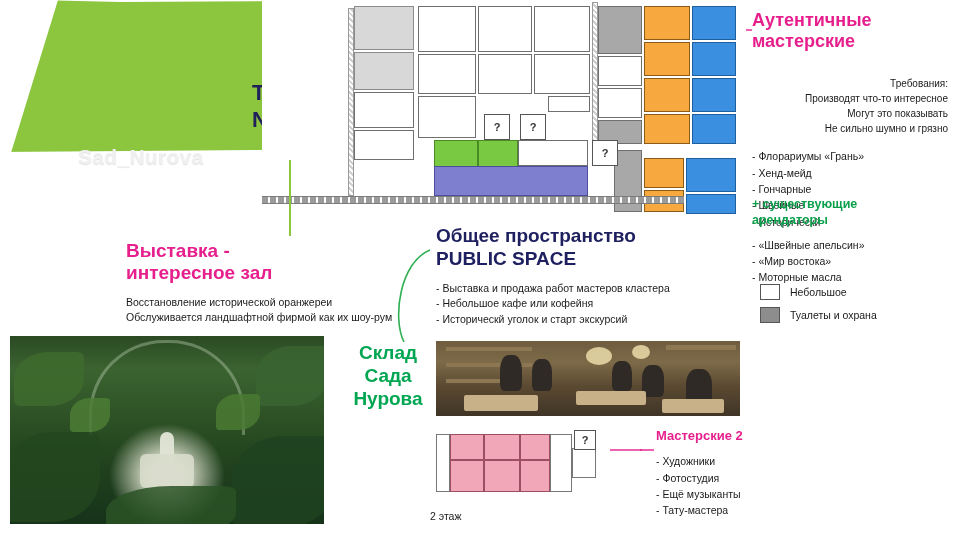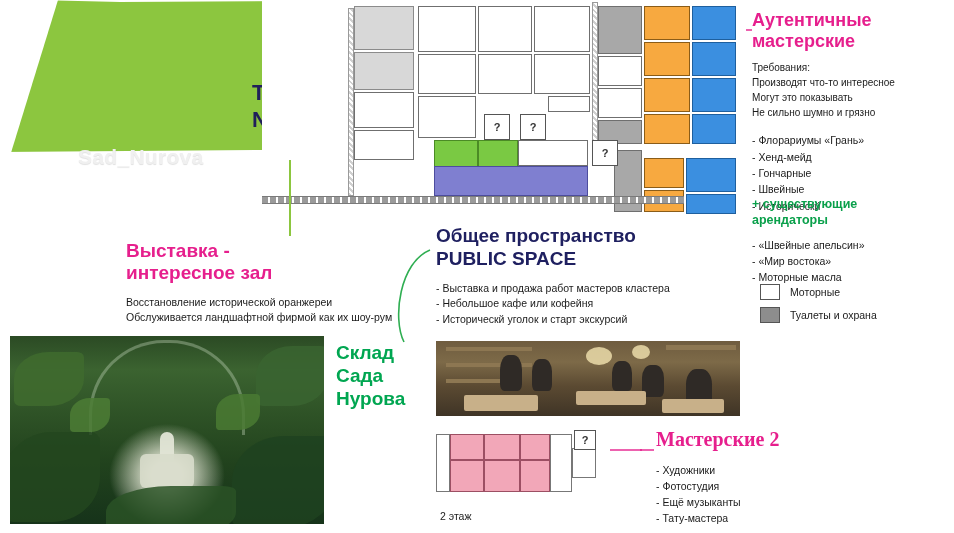--- a/index.html
+++ b/index.html
@@ -64,21 +64,21 @@
     border-top:1px solid #7a7a7a;border-bottom:1px solid #7a7a7a;
   }
 
   
   #plan2{
     left:436px;top:428px;width:172px;height:72px;
     background:#ffffff;border:0;
   }
   .p2room{position:absolute;box-sizing:border-box;background:#f2a7b8;border:1px solid #9c4f63;}
   .p2white{position:absolute;box-sizing:border-box;background:#ffffff;border:1px solid #777;}
-  #plan2-label{left:440px;top:510px;font-size:10.5px;color:#222;}
+  #plan2-label{left:430px;top:510px;font-size:10.5px;color:#222;}
 
   
   #photo-green{
     left:10px;top:336px;width:314px;height:188px;
     background:
       radial-gradient(ellipse at 50% 74%, #e8ead9 0 7%, rgba(232,234,217,0) 26%),
       linear-gradient(180deg,#2b4a24 0%,#3b6330 18%,#2e5226 42%,#21421d 68%,#16331a 100%);
     overflow:hidden;
   }
   .leaf{position:absolute;border-radius:50% 10% 50% 10%;opacity:.85;}
@@ -110,41 +110,41 @@
   
   .hdr-pink{color:#e61f8d;font-weight:bold;font-size:19px;line-height:1.18;}
   .hdr-navy{color:#1f2060;font-weight:bold;font-size:19px;line-height:1.2;}
   .hdr-green{color:#00a651;font-weight:bold;font-size:19px;line-height:1.2;}
   .body-sm{font-size:10.5px;color:#1a1a1a;line-height:1.48;}
   .body-xs{font-size:10px;color:#1a1a1a;line-height:1.5;}
   .body-list{font-size:10.5px;color:#1a1a1a;line-height:1.55;}
 
   #blk-auth{left:752px;top:10px;width:196px;}
   #auth-title{font-size:18px;}
-  #auth-req{margin-top:8px;}
+  #auth-req{margin-top:24px;text-align:right;}
   #auth-list{margin-top:12px;}
 
   #blk-exist{left:752px;top:196px;width:196px;}
   #exist-title{color:#0aa04b;font-weight:bold;font-size:12.5px;line-height:1.3;}
   #exist-list{margin-top:8px;}
 
   #legend{left:760px;top:284px;width:190px;}
   .lg-row{display:flex;align-items:center;margin-bottom:7px;}
   .lg-sw{width:20px;height:16px;margin-right:10px;box-sizing:border-box;}
   .lg-sw.corr{background:#ffffff;border:1.5px solid #555;}
   .lg-sw.toil{background:#8d8d8d;border:1px solid #555;}
   .lg-txt{font-size:10.5px;color:#1a1a1a;}
 
   #blk-orange{left:126px;top:240px;width:300px;}
   #orange-body{margin-top:10px;}
 
   #blk-public{left:436px;top:225px;width:300px;}
   #public-list{margin-top:10px;}
 
-  #blk-sklad{left:336px;top:342px;width:120px;}
+  #blk-sklad{left:328px;top:342px;width:120px;text-align:center;}
 
   #blk-workshops2{left:656px;top:428px;width:200px;}
   #w2-list{margin-top:10px;}
   svg.connsvg{position:absolute;overflow:visible;}
 </style>
 </head>
 <body>
 
 <div id="park-clip" class="abs"></div>
 <div id="park-notch" class="abs"></div>
@@ -237,21 +237,21 @@
   <div id="exist-list" class="body-list">
     <div>- «Швейные апельсин»</div>
     <div>- «Мир востока»</div>
     <div>- Моторные масла</div>
   </div>
 </div>
 
 <div id="legend" class="abs">
   <div class="lg-row">
     <span class="lg-sw corr"></span>
-    <span class="lg-txt">Моторные</span>
+    <span class="lg-txt">Небольшое</span>
   </div>
   <div class="lg-row">
     <span class="lg-sw toil"></span>
     <span class="lg-txt">Туалеты и охрана</span>
   </div>
 </div>
 
 <div id="blk-orange" class="abs">
   <div class="hdr-pink">
     <div>Выставка -</div>
@@ -275,21 +275,21 @@
   </div>
 </div>
 
 <div id="blk-sklad" class="abs hdr-green">
   <div>Склад</div>
   <div>Сада</div>
   <div>Нурова</div>
 </div>
 
 <div id="blk-workshops2" class="abs">
-  <div class="hdr-pink" style="font-size:20px;font-family:Liberation Serif, serif;">Мастерские 2</div>
+  <div class="hdr-pink" style="font-size:13px;">Мастерские 2</div>
   <div id="w2-list" class="body-list">
     <div>- Художники</div>
     <div>- Фотостудия</div>
     <div>- Ещё музыканты</div>
     <div>- Тату-мастера</div>
   </div>
 </div>
 
 <div id="plan2" class="abs">
   <div class="p2white" style="left:0;top:6px;width:14px;height:58px;"></div>

